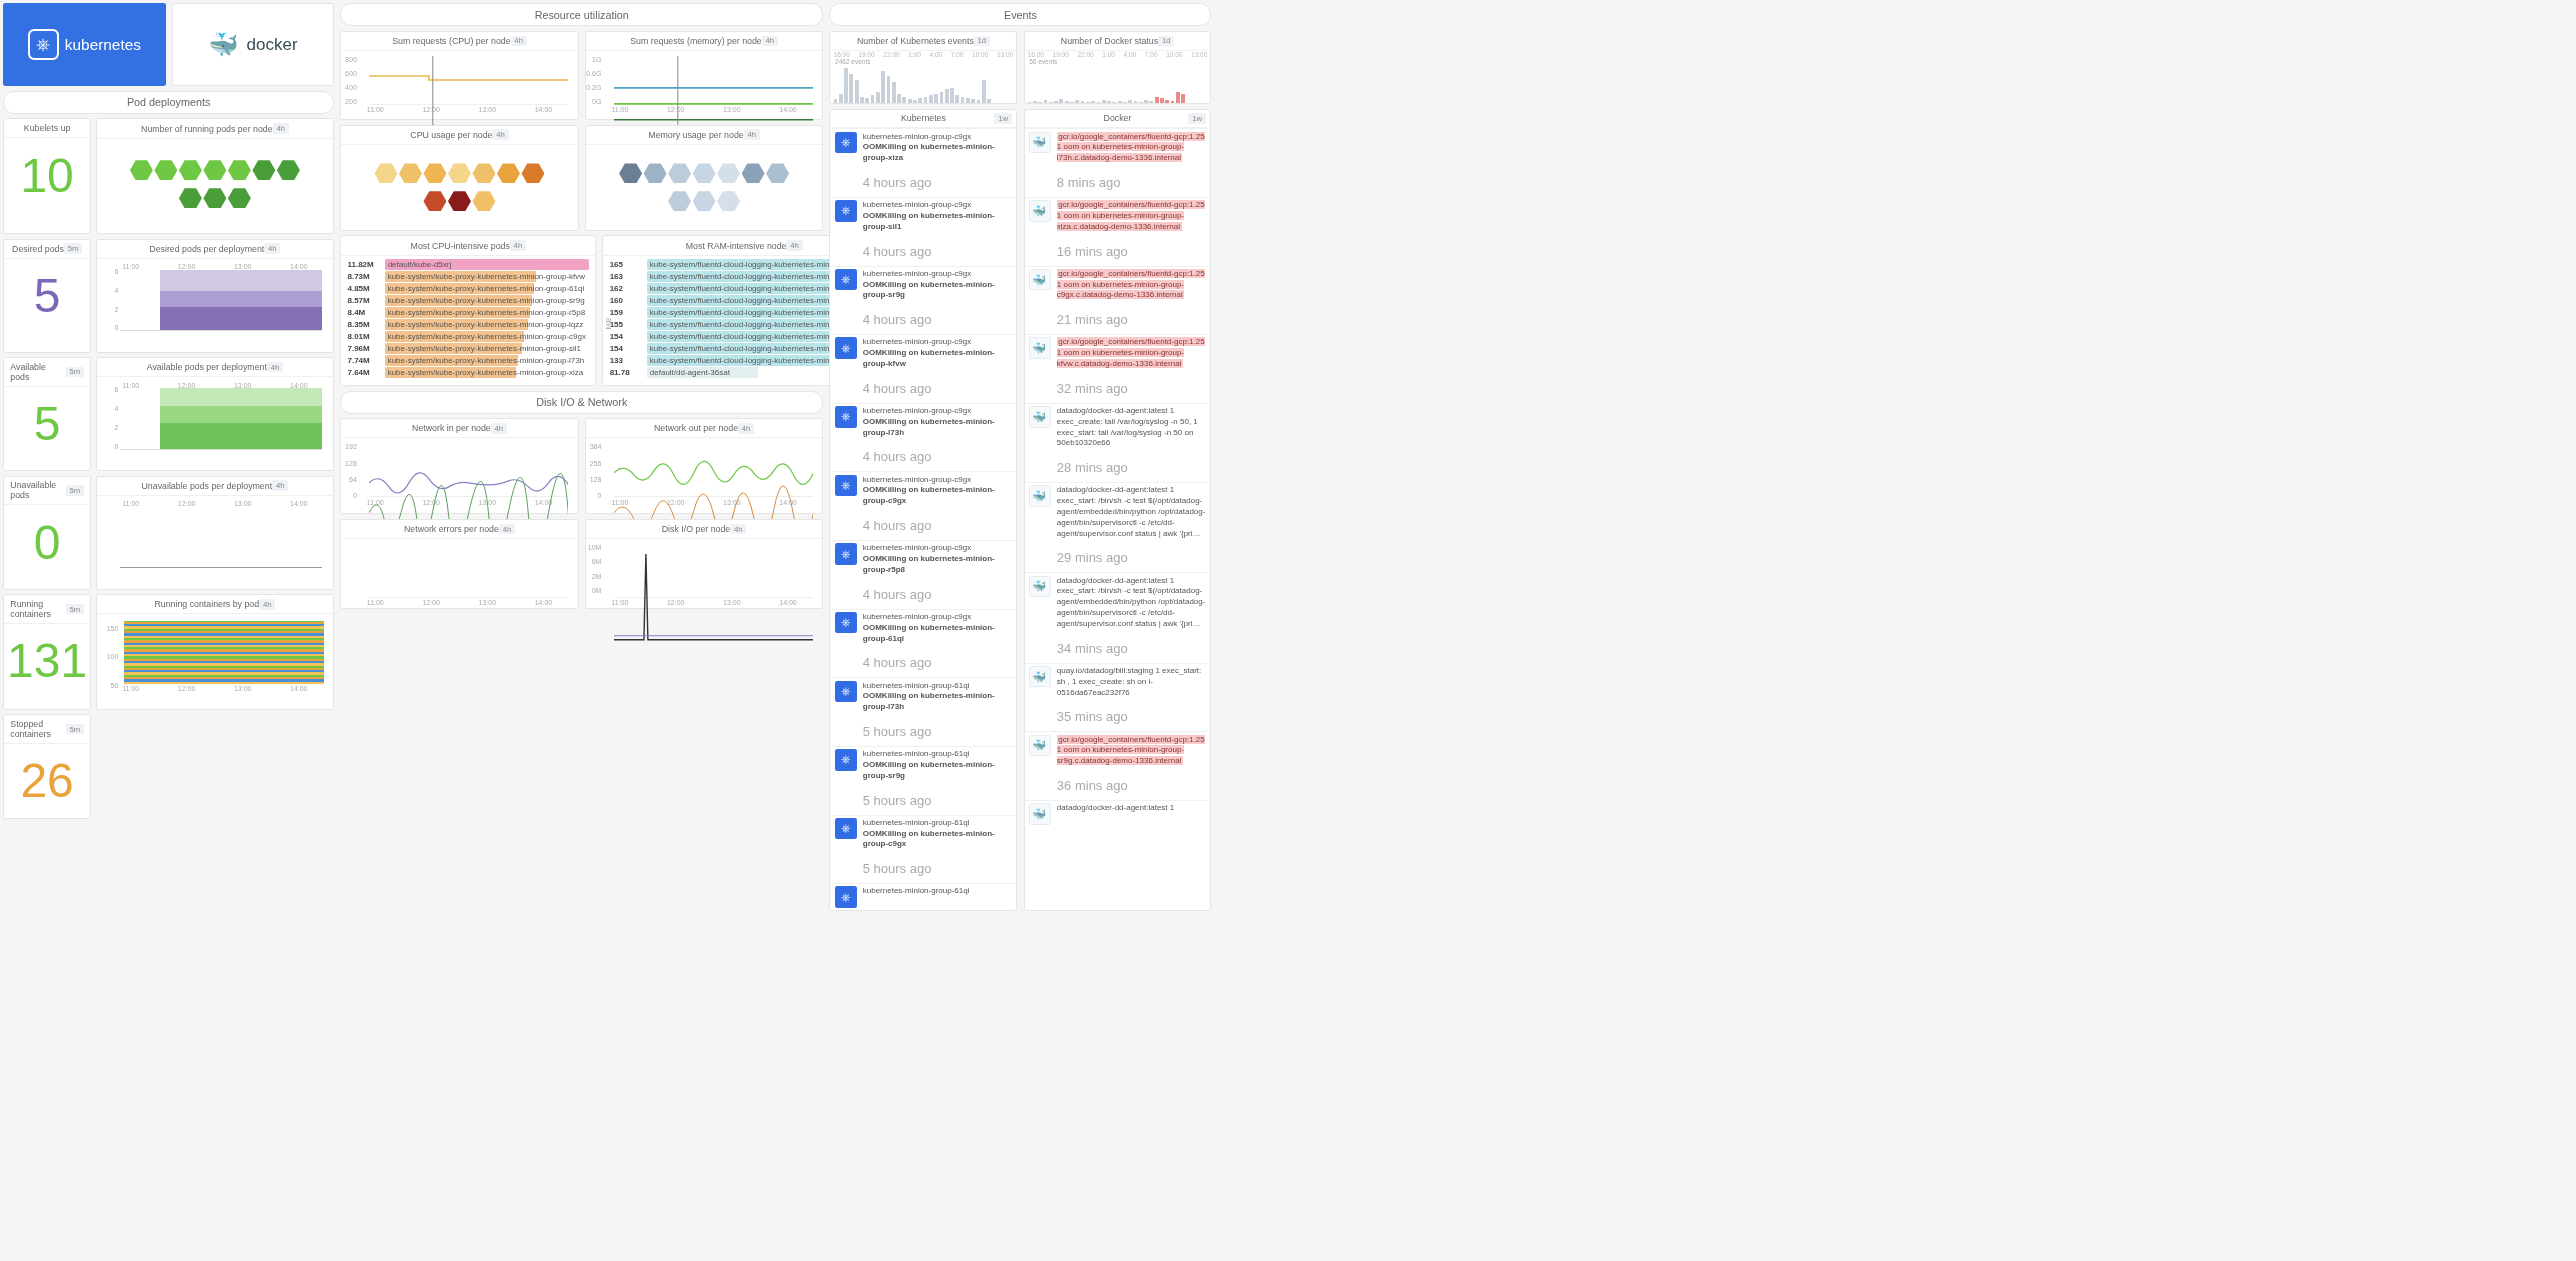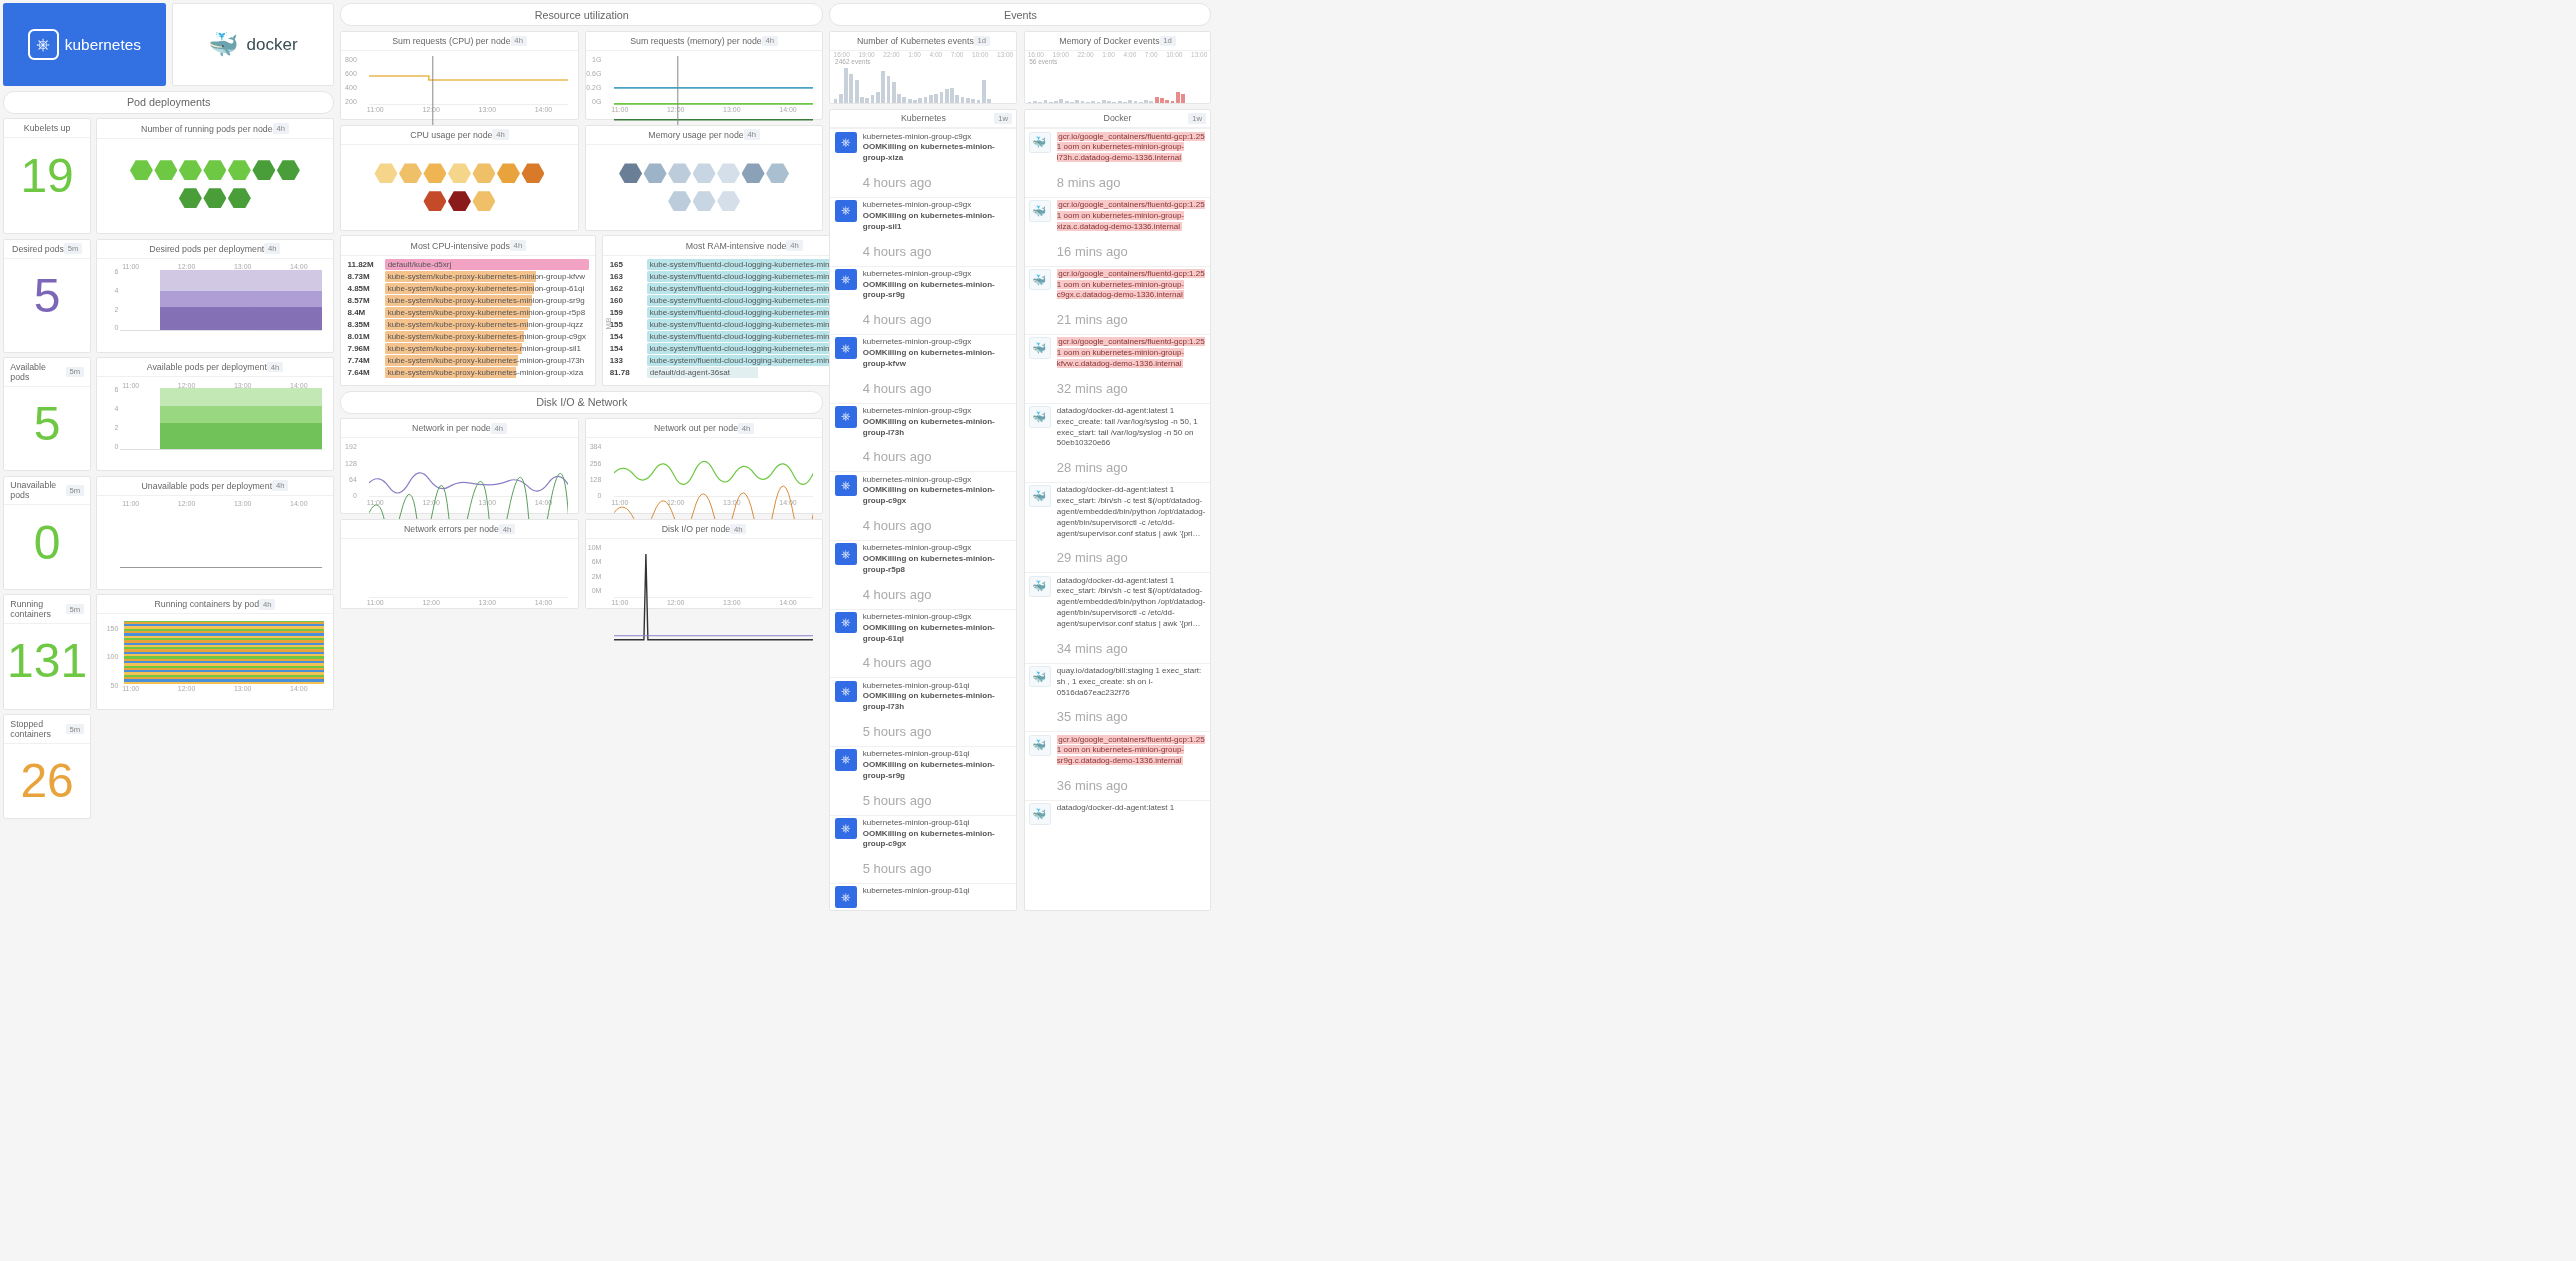--- a/index.html
+++ b/index.html
@@ -71,21 +71,21 @@
         <span>docker</span>
       </div>
     </div>
     <div class="section-header">Pod deployments</div>
     <div id="pod-rows">
         <div class="pod-row" style="margin-bottom: 4.6px;">
           <div class="panel">
             <div class="panel-head">
               <span>Kubelets up</span>
             </div>
-            <div class="bignum green">19</div>
+            <div class="bignum green">10</div>
           </div>
           <div class="panel">
             <div class="panel-head">
               <span>Number of running pods per node</span>
               <span class="time-badge">4h</span>
             </div>
             <div class="panel-body">
               <div class="hex-cluster">
                 <div class="hex" style="background:#6ec844"></div>
                 <div class="hex" style="background:#6ec844"></div>
@@ -585,21 +585,21 @@
             <div class="ebar" style="height:6.2px"></div>
             <div class="ebar" style="height:4.6px"></div>
             <div class="ebar" style="height:3.8px"></div>
             <div class="ebar" style="height:3.1px"></div>
             <div class="ebar" style="height:23px"></div>
             <div class="ebar" style="height:3.8px"></div>
           </div>
       </div>
       <div class="panel">
         <div class="panel-head">
-            <span>Memory of Docker events</span>
+            <span>Number of Docker status</span>
             <span class="time-badge">1d</span>
           </div>
         <div class="taxis" id="docker-taxis">
             <span>16:00</span>
             <span>19:00</span>
             <span>22:00</span>
             <span>1:00</span>
             <span>4:00</span>
             <span>7:00</span>
             <span>10:00</span>

